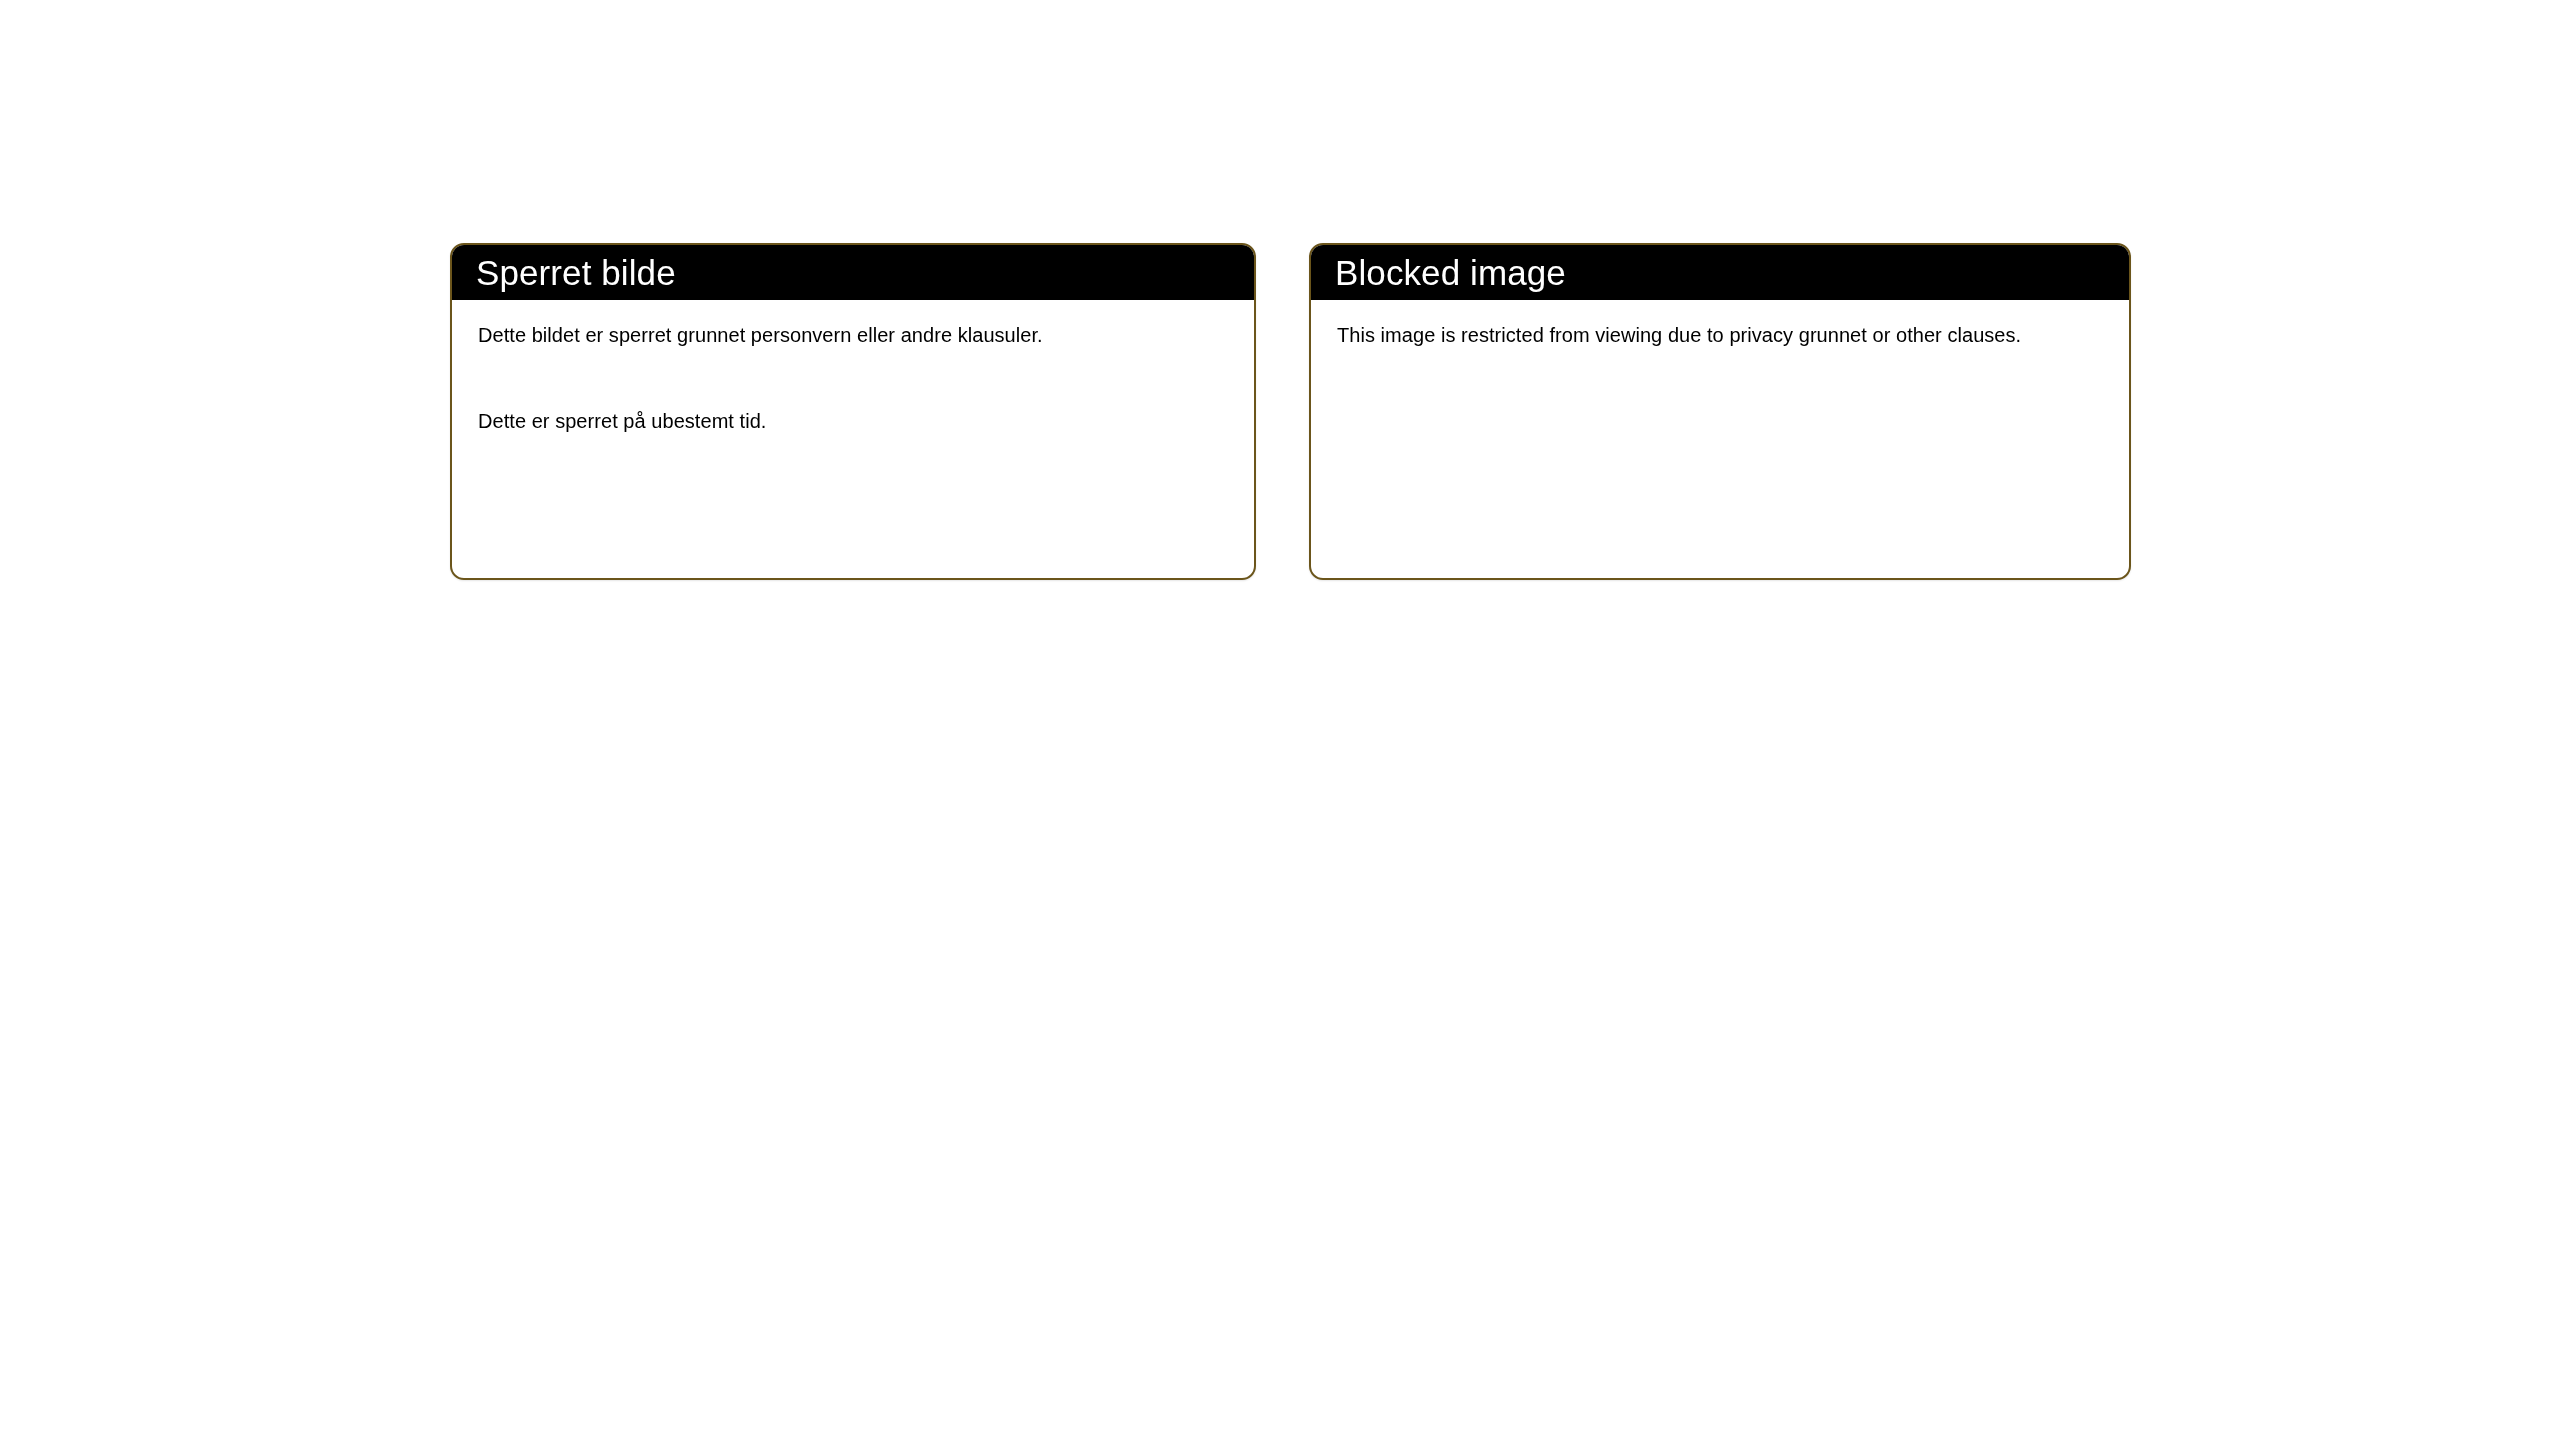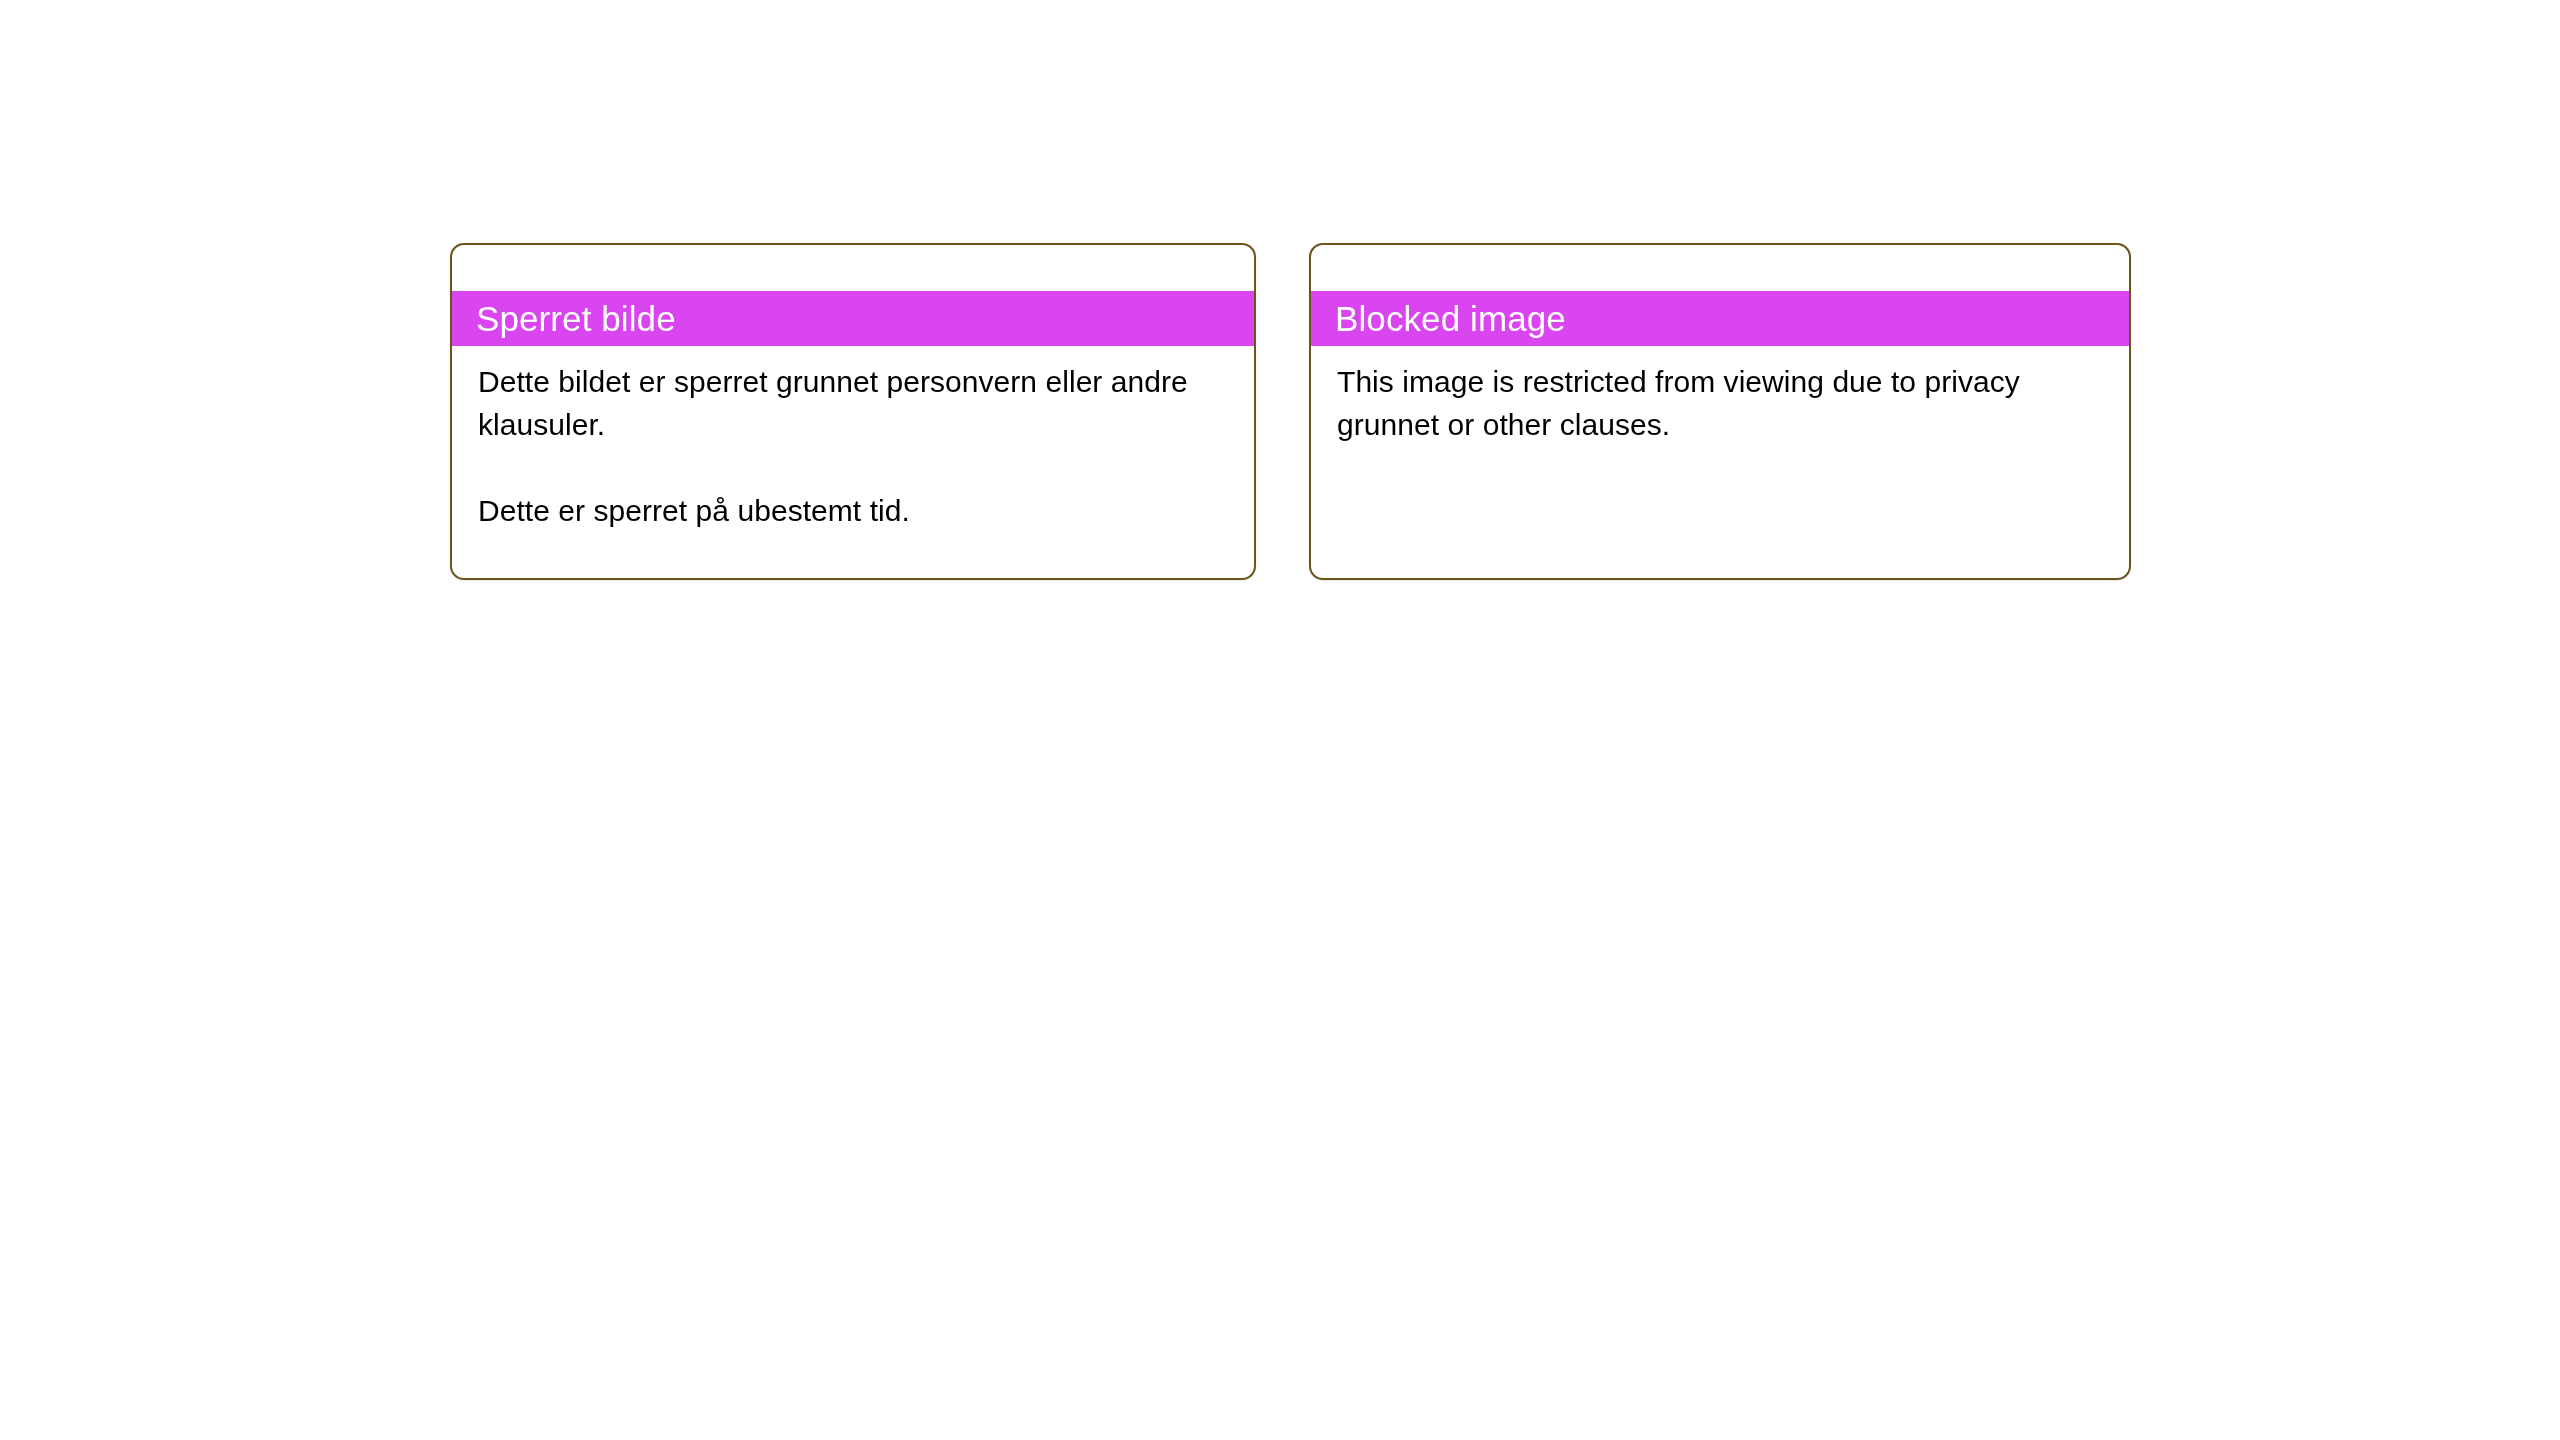--- a/index.html
+++ b/index.html
@@ -30,45 +30,44 @@
     overflow: hidden;
     box-shadow: 0 1px 2px rgba(0,0,0,0.10);
   }
 
   .panel-no  { left: 450px; top: 243px; width: 806px; height: 337px; }
   .panel-en  { left: 1309px; top: 243px; width: 822px; height: 337px; }
 
   .panel-header {
     box-sizing: border-box;
     height: 55px;
-    background: #d946ef;
+    background: #000000;
     display: flex;
     align-items: center;
     padding: 0 0 0 24px;
-    margin-top: 46px;
   }
 
   .panel-title {
     color: #ffffff;
     font-size: 35px;
     font-weight: 400;
     line-height: 1;
     letter-spacing: 0.1px;
     white-space: nowrap;
   }
 
   .panel-body {
     box-sizing: border-box;
     padding: 14px 26px 0 26px;
     background: #ffffff;
   }
 
   .panel-paragraph {
     color: #000000;
-    font-size: 30px;
+    font-size: 20px;
     line-height: 43px;
     font-weight: 400;
     margin: 0;
     letter-spacing: 0.05px;
   }
 
   .paragraph-gap {
     height: 43px;
   }
 </style>

